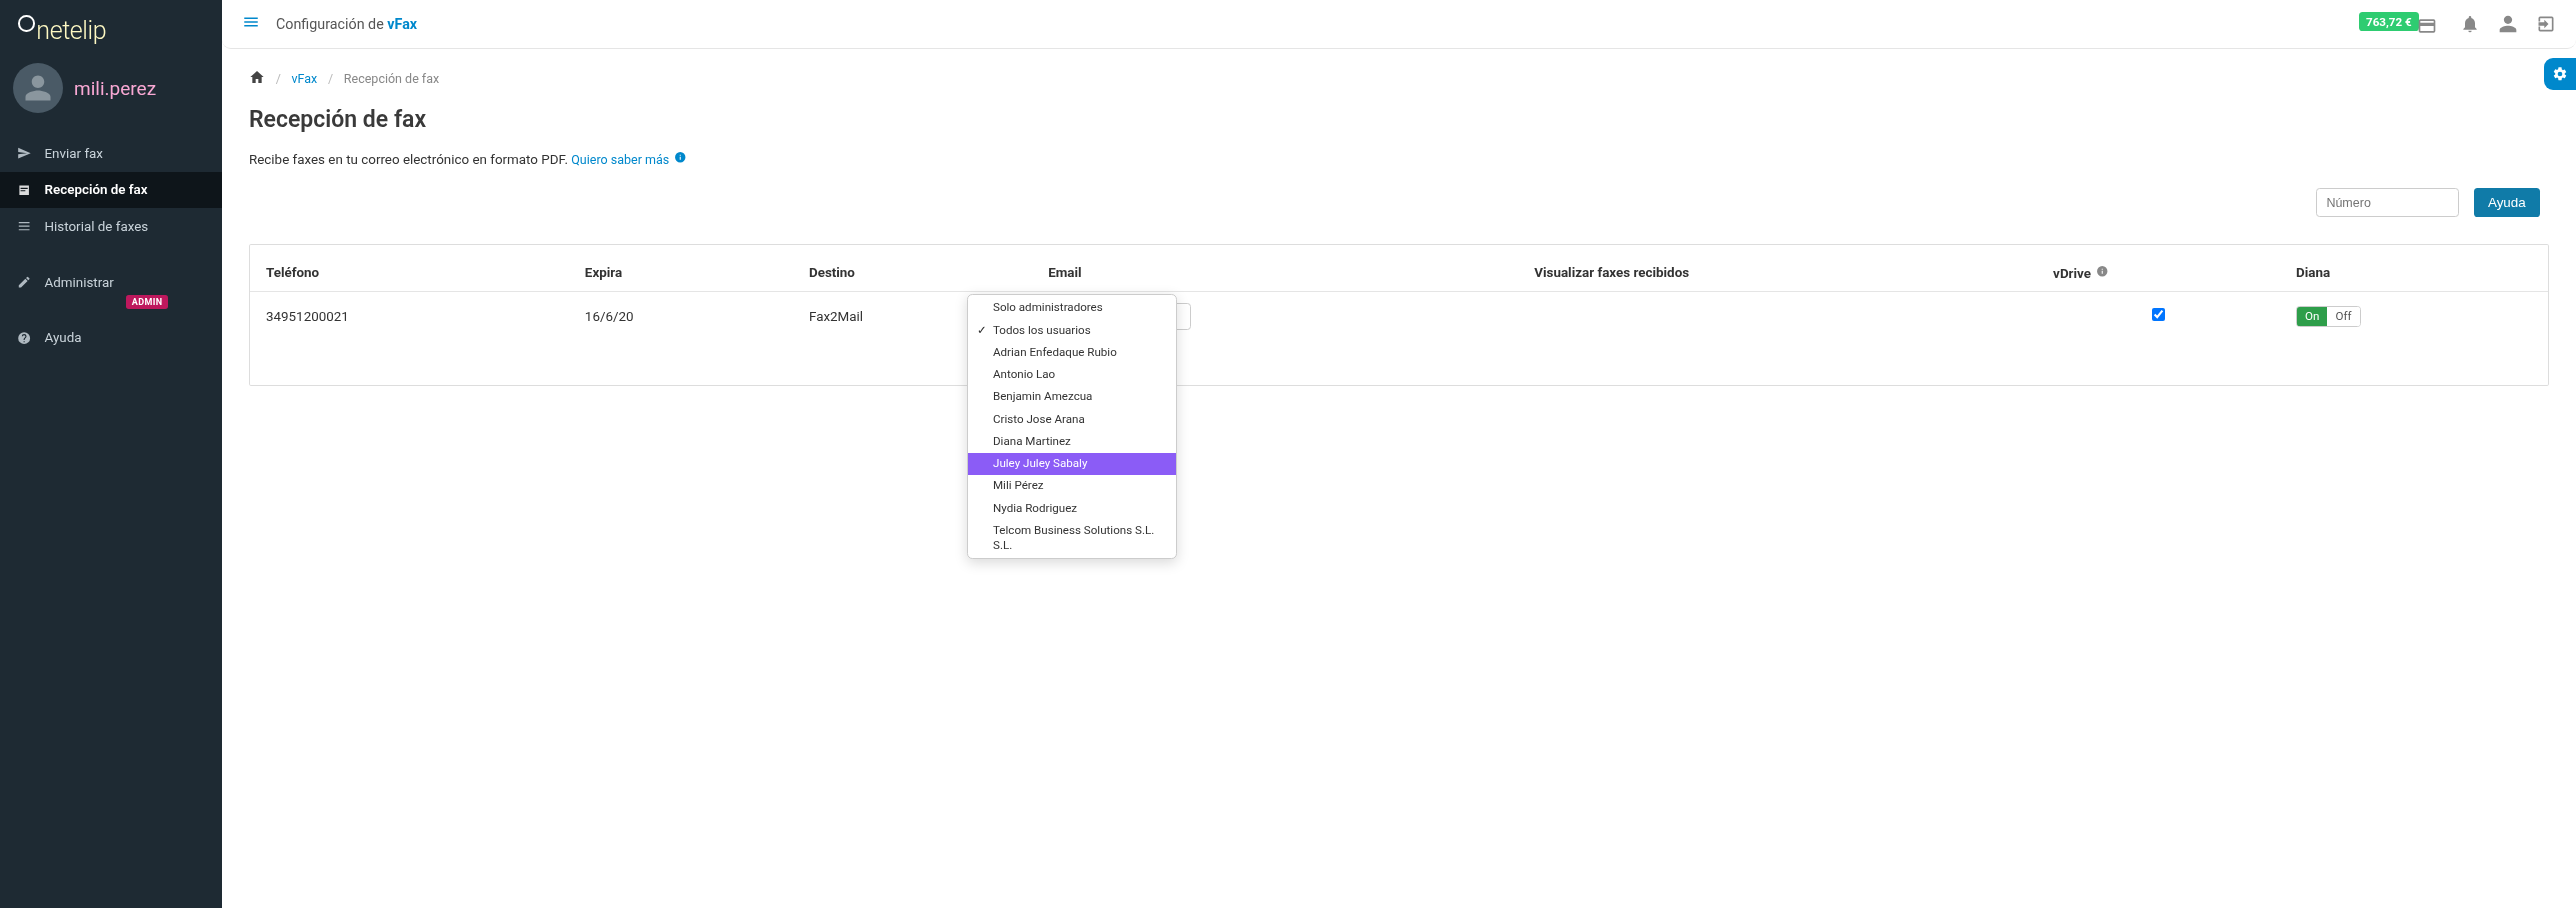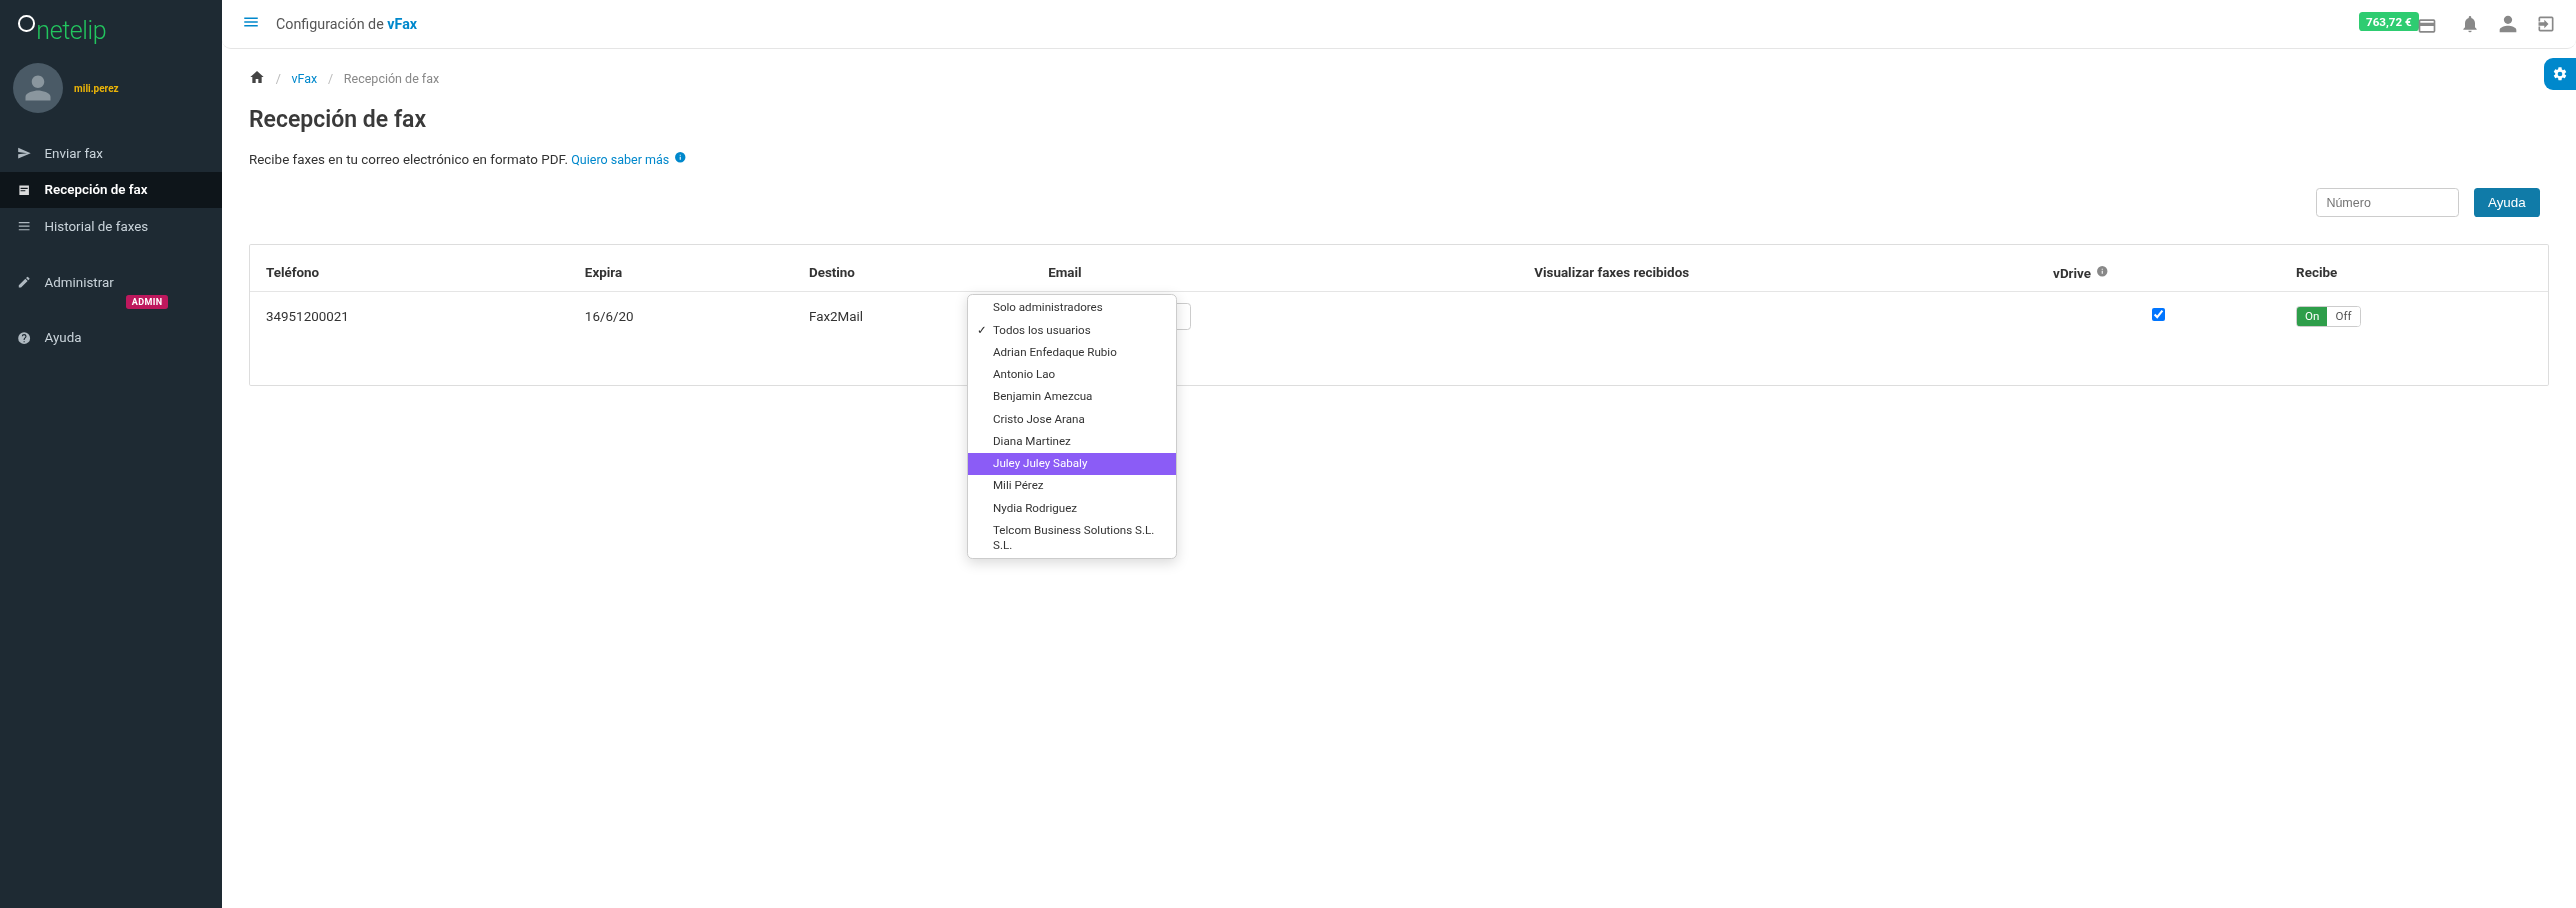--- a/index.html
+++ b/index.html
@@ -2,26 +2,26 @@
 <html style="font-size:14.3px"><head>
 <meta charset="utf-8">
 <style>
 * { margin:0; padding:0; box-sizing:border-box; }
 body { font-family:-apple-system,BlinkMacSystemFont,"Segoe UI",Roboto,Arial,sans-serif; font-size:12.5px; color:#333; background:#fff;}
 .layout { display:flex; min-height:100vh; }
 
 
 .sidebar { width:222px; background:#1e2a33; color:#fff; flex-shrink:0;}
 .logo { padding:16px 18px 9px; display:flex; align-items:center; }
-.logo-mark { font-size:25px; font-weight:300; color:#22c55e; letter-spacing:-0.4px; position:relative;}
+.logo-mark { font-size:25px; font-weight:300; color:#fef9c3; letter-spacing:-0.4px; position:relative;}
 .logo-mark::before { content:""; display:inline-block; width:12.5px; height:12.5px; border:2.7px solid #fff; border-radius:50%; margin-right:1.8px; position:relative; top:-7.2px;}
 .user-box { display:flex; align-items:center; padding:9px 13.4px 22.4px; gap:10.7px; }
 .avatar { width:50px; height:50px; border-radius:50%; background:#4a5a66; display:flex; align-items:center; justify-content:center; }
 .avatar svg { fill:#8a969e; }
-.user-name { font-weight:700; color:#eab308; font-size:10px;}
+.user-name { font-weight:400; color:#f9a8d4; font-size:19px;}
 .nav { list-style:none; }
 .nav li { display:flex; align-items:center; padding:10.7px 16px; gap:12.5px; color:#c9d3da; cursor:pointer; font-size:13.4px;}
 .nav li.active { background:#0e151a; color:#fff; font-weight:600;}
 .nav .icon { width:16px; display:flex; justify-content:center; opacity:.85;}
 .badge-admin { background:#be185d; color:#fff; font-size:9px; font-weight:700; padding:1.8px 5.4px; border-radius:2.7px; letter-spacing:0.4px;margin-top:40px;}
 
 
 .main { flex:1; display:flex; flex-direction:column; }
 .topbar { height:49px; display:flex; align-items:center; padding:0 20px; border-bottom:0.9px solid #e5e5e5;border-radius:9px;}
 .hamburger { color:#0088cc; font-size:18px; margin-right:16px; cursor:pointer;}
@@ -218,21 +218,21 @@
               <th>Email</th>
               <th>Visualizar faxes recibidos</th>
               <th>
                 <span>vDrive</span>
                 <span class="th-info">
                   <svg width="12.5" height="12.5" viewBox="0 0 24 24">
                       <path d="M12 2a10 10 0 100 20 10 10 0 000-20zm1 15h-2v-6h2v6zm0-8h-2V7h2v2z"></path>
                     </svg>
                 </span>
               </th>
-              <th>Recibe</th>
+              <th>Diana</th>
             </tr>
           </thead>
           <tbody>
             <tr>
               <td>34951200021</td>
               <td>16/6/20</td>
               <td>Fax2Mail</td>
               <td>
                 <input class="email-input" value="marketing@mili.es" style="">
               </td>

